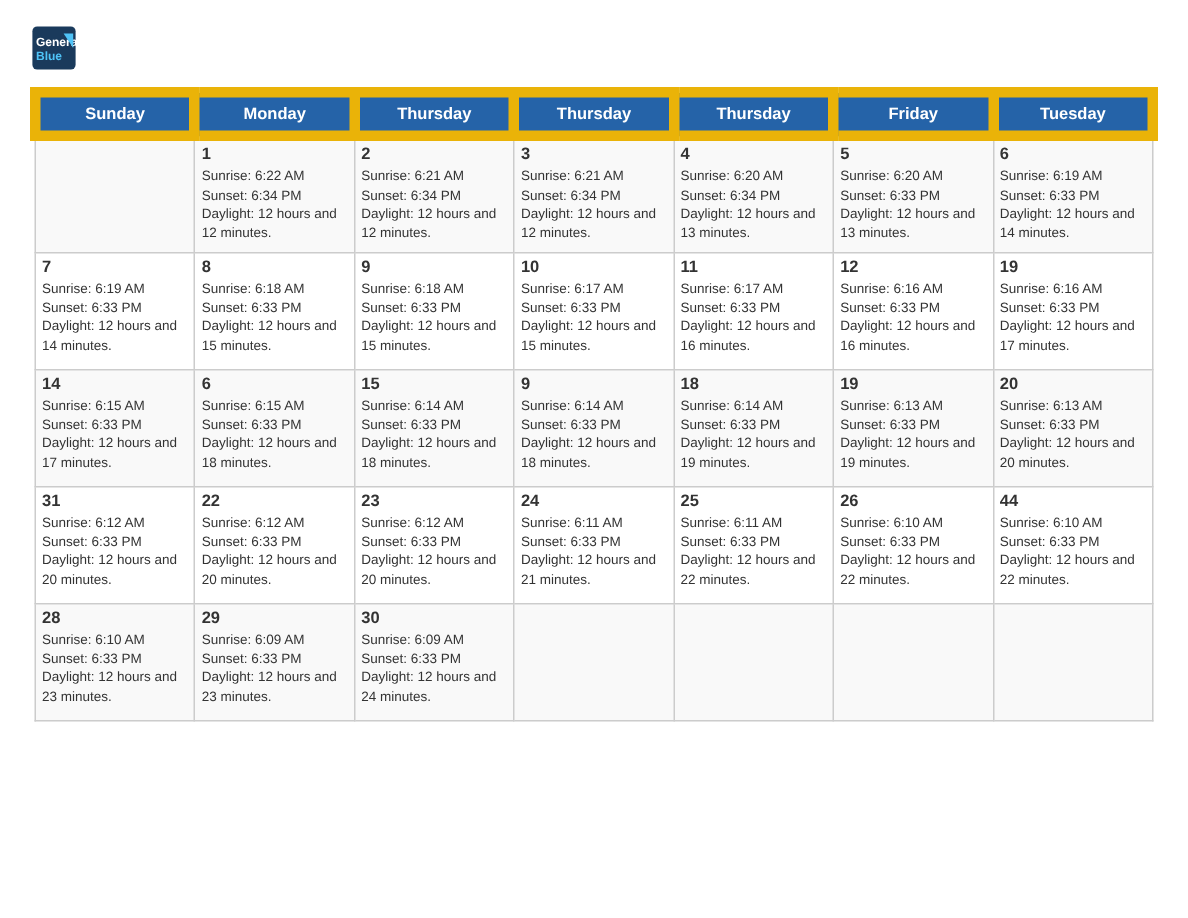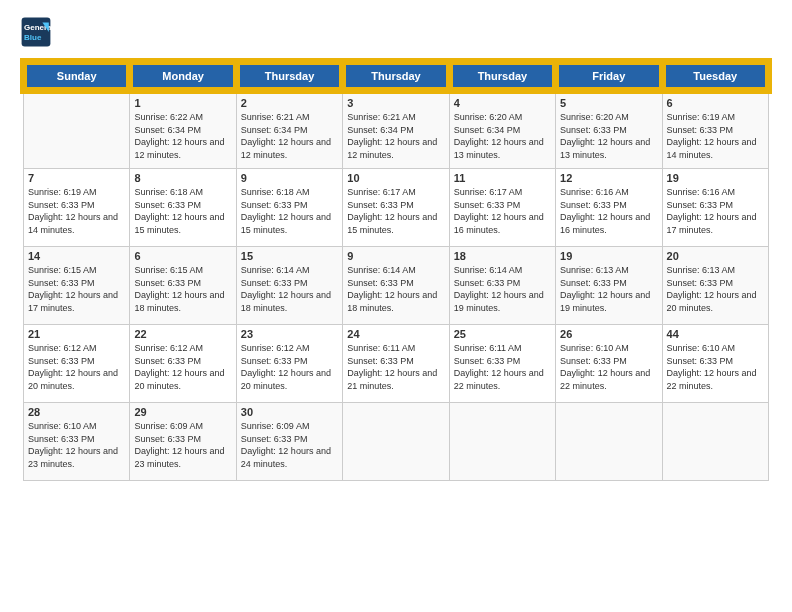--- a/index.html
+++ b/index.html
@@ -198,21 +198,21 @@
             <span class="day-number">19</span>
             <div class="day-content">Sunrise: 6:13 AM<br>Sunset: 6:33 PM<br>Daylight: 12 hours and 19 minutes.</div>
           </td>
           <td>
             <span class="day-number">20</span>
             <div class="day-content">Sunrise: 6:13 AM<br>Sunset: 6:33 PM<br>Daylight: 12 hours and 20 minutes.</div>
           </td>
         </tr>
         <tr>
           <td>
-            <span class="day-number">21</span>
+            <span class="day-number">31</span>
             <div class="day-content">Sunrise: 6:12 AM<br>Sunset: 6:33 PM<br>Daylight: 12 hours and 20 minutes.</div>
           </td>
           <td>
             <span class="day-number">22</span>
             <div class="day-content">Sunrise: 6:12 AM<br>Sunset: 6:33 PM<br>Daylight: 12 hours and 20 minutes.</div>
           </td>
           <td>
             <span class="day-number">23</span>
             <div class="day-content">Sunrise: 6:12 AM<br>Sunset: 6:33 PM<br>Daylight: 12 hours and 20 minutes.</div>
           </td>

